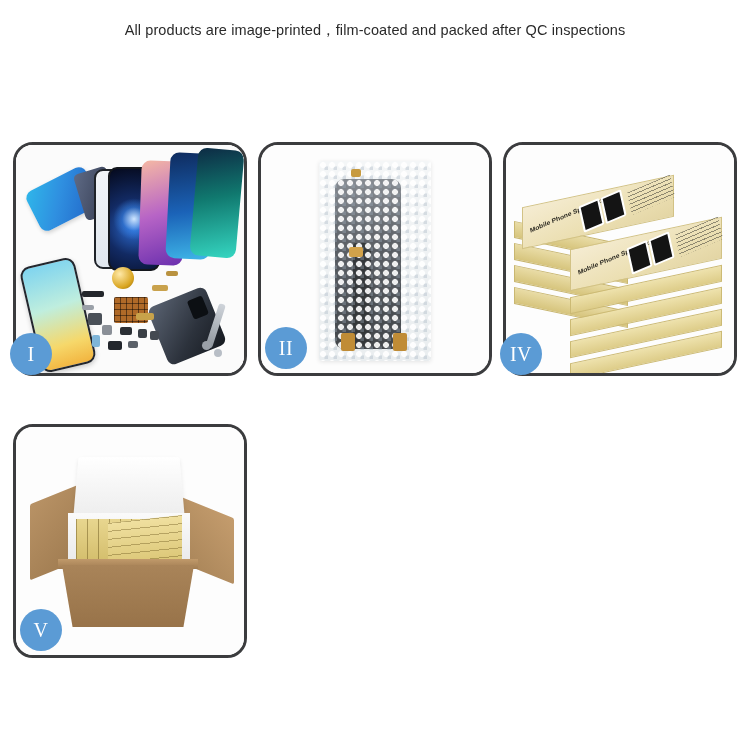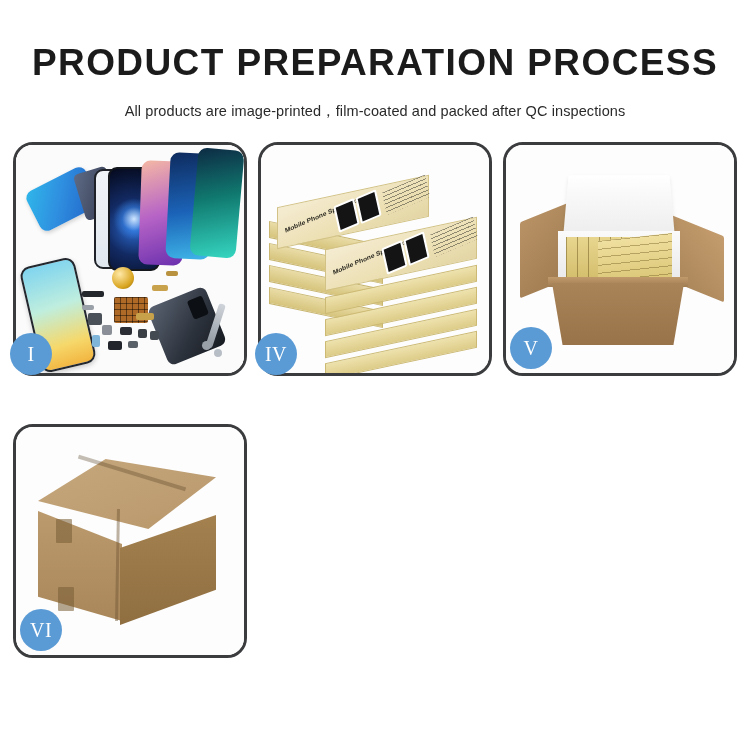--- a/index.html
+++ b/index.html
@@ -378,21 +378,20 @@
   .c6-tape.t2{ left:42px; top:160px; }
   .c6-edge{
     position:absolute; left:100px; top:82px; width:3px; height:112px;
     background: rgba(110,85,50,.45); transform: rotate(1deg);
   }
 </style>
 </head>
 <body>
 
 <div id="header">
-  <h1 id="page-title">PRODUCT PREPARATION PROCESS</h1>
   <p id="page-subtitle">All products are image-printed，film-coated and packed after QC inspections</p>
 </div>
 
 <div id="process-grid">
 
   <div class="panel">
     <div class="panel-inner">
       <div class="p1-bg"></div>
       <div class="scr-blue"></div>
       <div class="glass"></div>
@@ -417,20 +416,34 @@
       <div class="bit b10"></div>
         <div class="bit b11"></div>
         <div class="bit b12"></div>
       <div class="bit b13"></div>
         <div class="bit b14"></div>
         <div class="bit b15"></div>
     </div>
     <div class="badge clipped">I</div>
   </div>
 
+  <div class="panel">
+    <div class="panel-inner">
+      <div class="bubblebag">
+        <div class="bag-dark"></div>
+        <div class="bubbles2"></div>
+        <div class="bubbles"></div>
+        <div class="tape-y t1"></div>
+        <div class="tape-y t2"></div>
+        <div class="tape-y t3"></div>
+        <div class="tape-y t4"></div>
+      </div>
+    </div>
+    <div class="badge">II</div>
+  </div>
 
 
   <div class="panel">
     <div class="panel-inner">
       <div class="stack">
 
         <div class="side-slab" style="left:0px; top:64px;"></div>
         <div class="side-slab" style="left:0px; top:86px;"></div>
         <div class="side-slab" style="left:0px; top:108px;"></div>
         <div class="side-slab" style="left:0px; top:130px;"></div>
@@ -464,26 +477,14 @@
       <div class="foam-open-lid"></div>
       <div class="foam-inner"></div>
       <div class="ybars"></div>
       <div class="ybars2"></div>
       <div class="carton-rim"></div>
       <div class="carton-front"></div>
     </div>
     <div class="badge">V</div>
   </div>
 
-  <div class="panel">
-    <div class="panel-inner">
-      <div class="c6-top"></div>
-      <div class="c6-left"></div>
-      <div class="c6-right"></div>
-      <div class="c6-seam"></div>
-      <div class="c6-edge"></div>
-      <div class="c6-tape t1"></div>
-      <div class="c6-tape t2"></div>
-    </div>
-    <div class="badge">VI</div>
-  </div>
 
 </div>
 
 </body></html>

